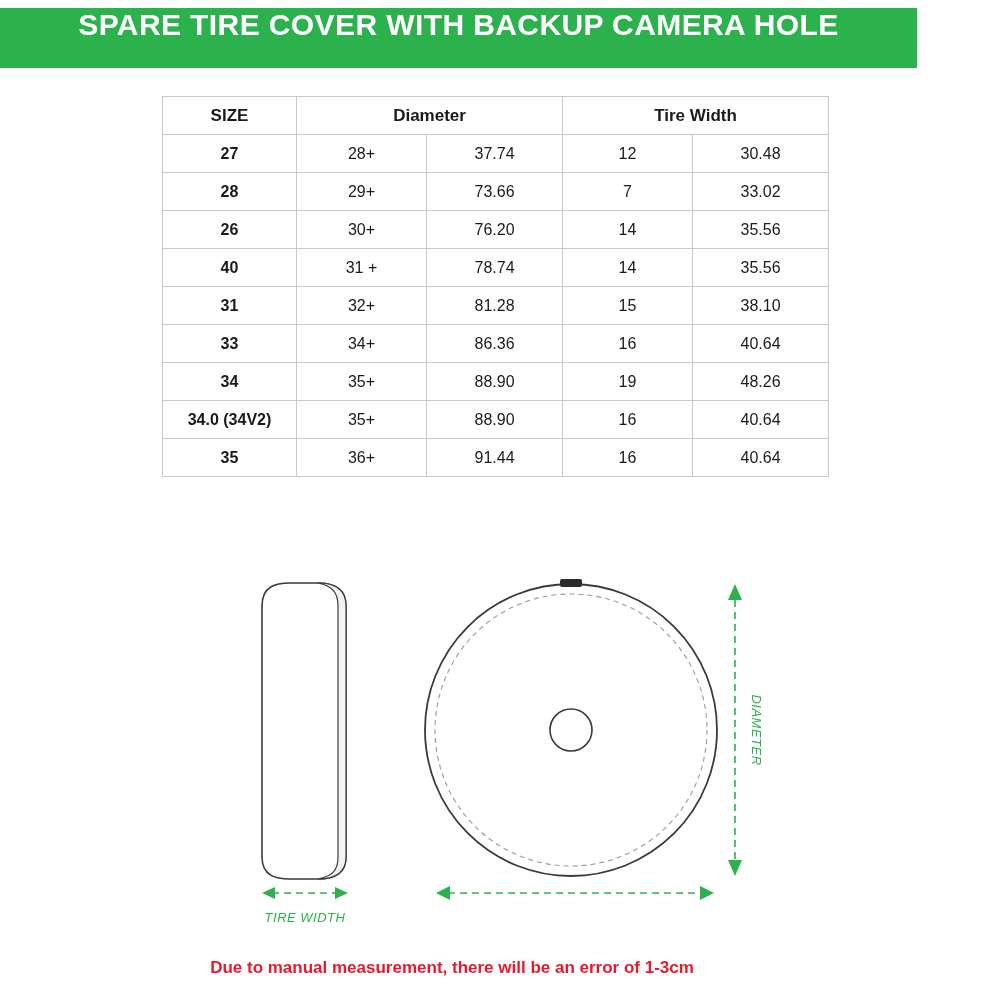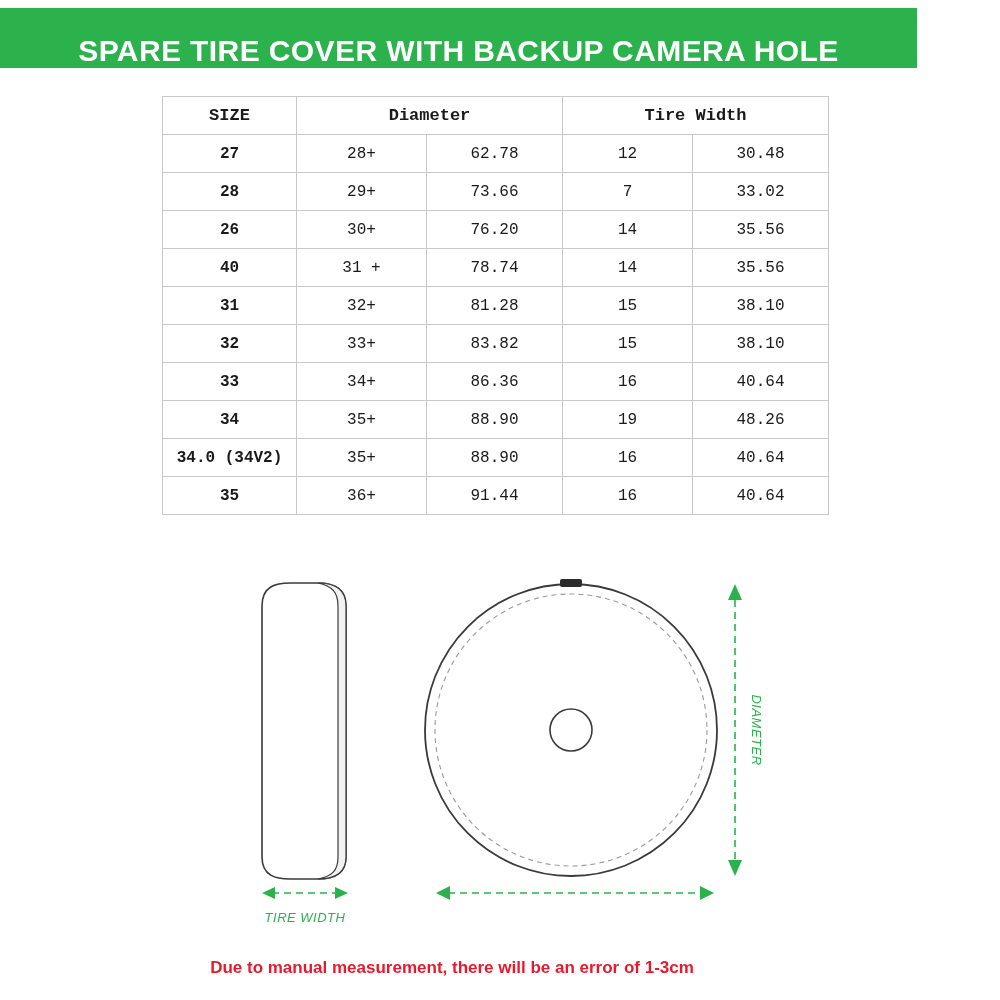--- a/index.html
+++ b/index.html
@@ -16,42 +16,41 @@
   }
   
   .banner {
     position: absolute;
     top: 8px;
     left: 0;
     width: 917px;
     height: 60px;
     background: #2bb24c;
     display: flex;
-    align-items: flex-end;
+    align-items: flex-start;
     justify-content: center;
   }
   .banner-title {
     color: #ffffff;
     font-size: 30px;
     font-weight: bold;
     letter-spacing: 0.4px;
     white-space: nowrap;
   }
   
   .table-wrap {
     position: absolute;
     top: 96px;
     left: 162px;
     width: 666px;
   }
   table.size-table {
     border-collapse: collapse;
     width: 666px;
     table-layout: fixed;
-    font-family: Liberation Mono, monospace;
   }
   table.size-table td, table.size-table th {
     border: 1px solid #c9c9c9;
     text-align: center;
     font-size: 16px;
     color: #1a1a1a;
     height: 37px;
     padding: 0;
     font-weight: normal;
   }
@@ -123,21 +122,21 @@
     <tbody>
       <tr>
         <td class="hdr">SIZE</td>
         <td class="hdr" colspan="2">Diameter</td>
         <td class="hdr" colspan="2">Tire Width</td>
       </tr>
 
       <tr>
         <td class="unit-cell">27</td>
         <td>28+</td>
-        <td>62.78</td>
+        <td>37.74</td>
         <td>12</td>
         <td>30.48</td>
       </tr>
       <tr>
         <td class="unit-cell">28</td>
         <td>29+</td>
         <td>73.66</td>
         <td>7</td>
         <td>33.02</td>
       </tr>
@@ -156,27 +155,20 @@
         <td>35.56</td>
       </tr>
       <tr>
         <td class="unit-cell">31</td>
         <td>32+</td>
         <td>81.28</td>
         <td>15</td>
         <td>38.10</td>
       </tr>
       <tr>
-        <td class="unit-cell">32</td>
-        <td>33+</td>
-        <td>83.82</td>
-        <td>15</td>
-        <td>38.10</td>
-      </tr>
-      <tr>
         <td class="unit-cell">33</td>
         <td>34+</td>
         <td>86.36</td>
         <td>16</td>
         <td>40.64</td>
       </tr>
       <tr>
         <td class="unit-cell">34</td>
         <td>35+</td>
         <td>88.90</td>

